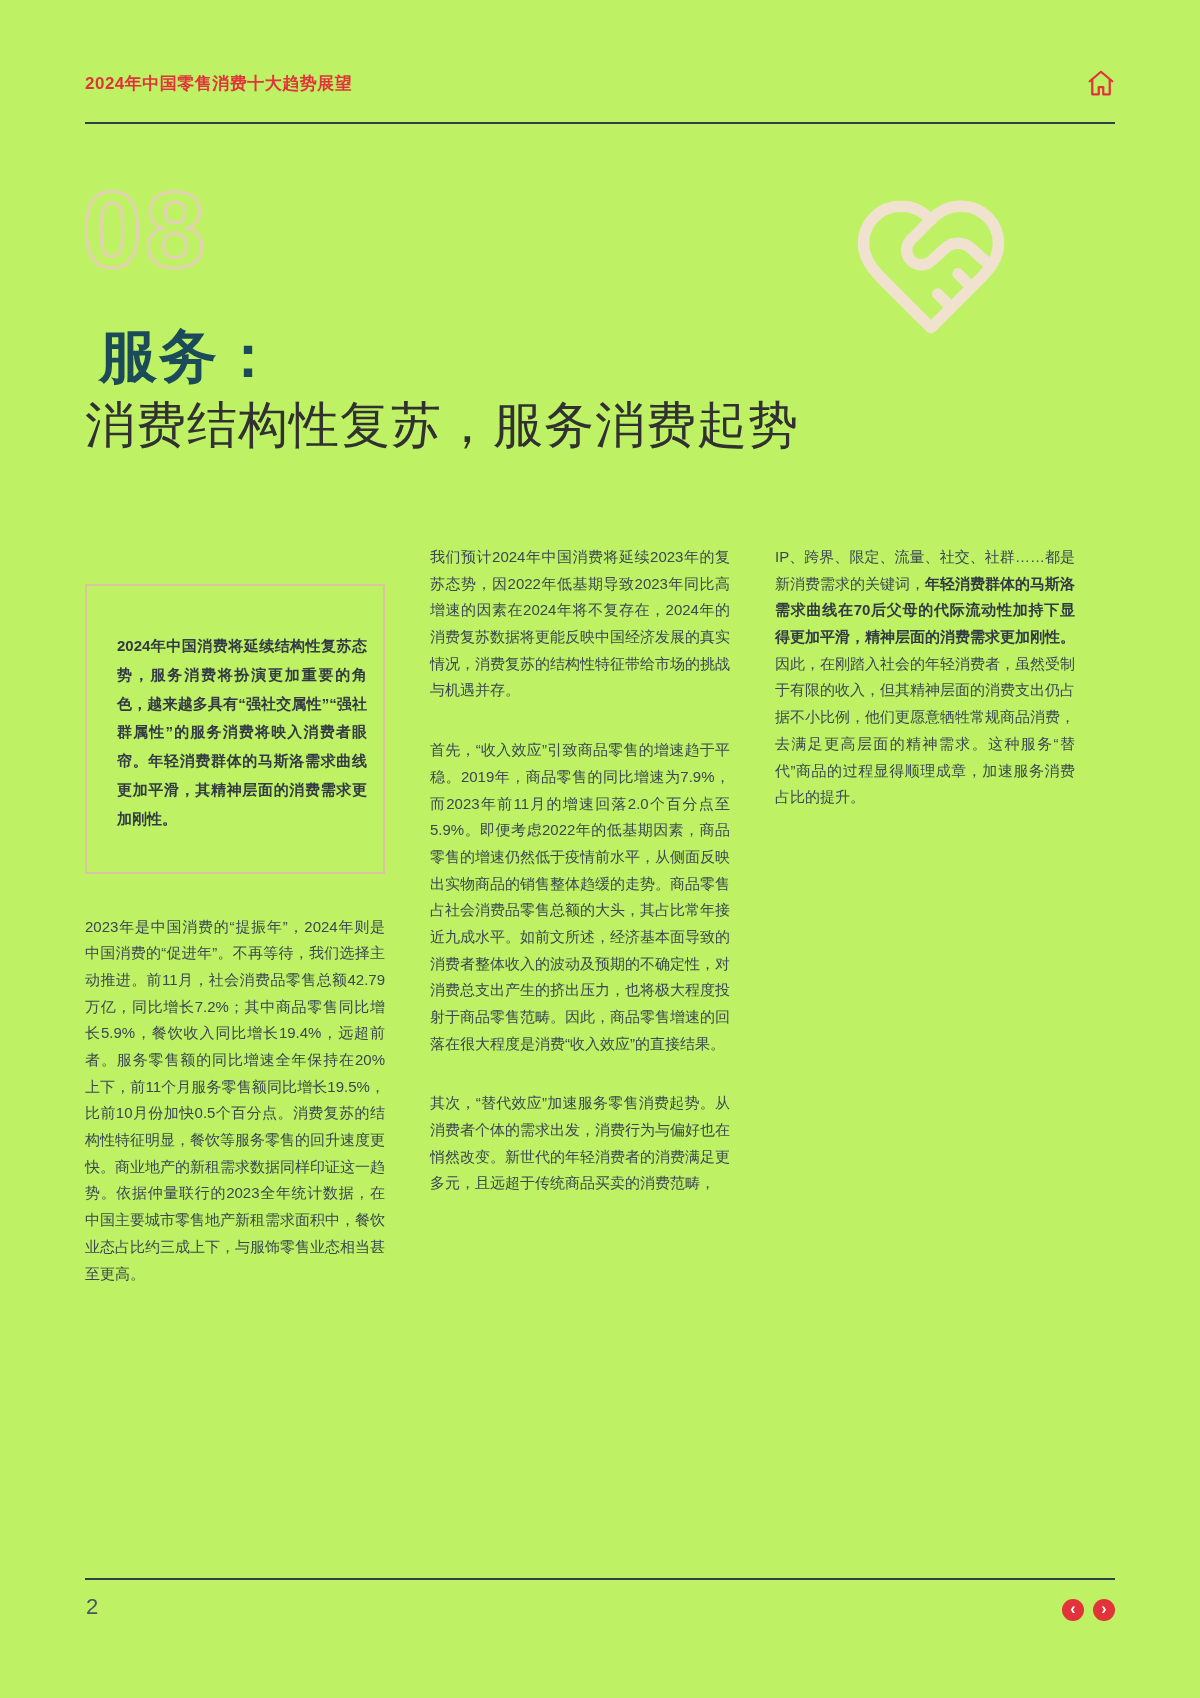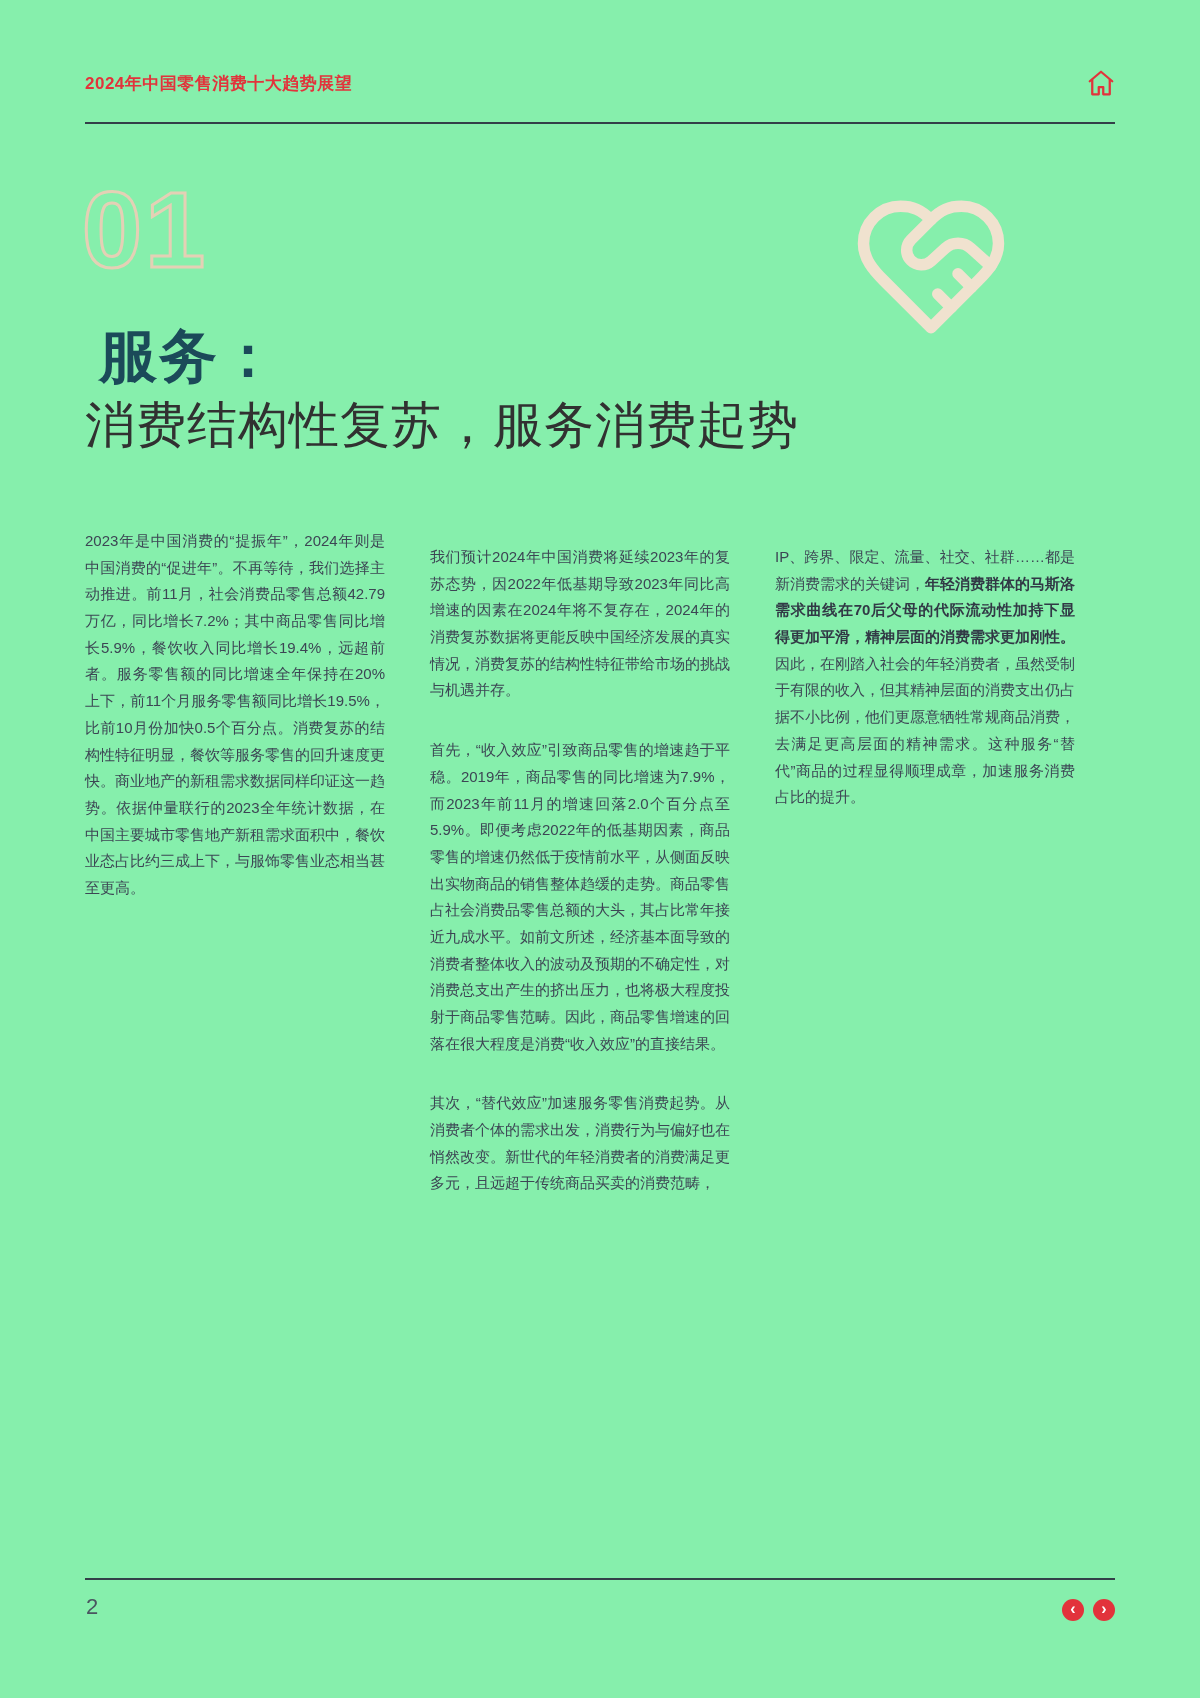--- a/index.html
+++ b/index.html
@@ -1,17 +1,17 @@
 <!DOCTYPE html>
 <html><head>
 <meta charset="utf-8">
 <style>
   html,body { margin:0; padding:0; background:#ffffff; }
   .page {
-    position:relative; width:1200px; height:1698px; background:#86efac;
+    position:relative; width:1200px; height:1698px; background:#bef264;
     font-family:"Liberation Sans", sans-serif; overflow:hidden;
   }
   
   .doc-title {
     position:absolute; left:85px; top:72px;
     font-size:17px; font-weight:600; color:#E2333B; letter-spacing:.5px;
   }
   .home-btn { position:absolute; right:84px; top:68px; width:30px; height:30px; cursor:pointer; }
   .home-btn svg { width:30px; height:30px; }
   .rule { position:absolute; left:85px; width:1030px; height:2px; background:#333F48; }
@@ -57,35 +57,38 @@
 
   <div class="doc-title">2024年中国零售消费十大趋势展望</div>
   <div class="home-btn">
     <svg viewBox="0 0 24 24" fill="none" stroke="#E2333B" stroke-width="1.8" stroke-linecap="round" stroke-linejoin="round">
       <path d="M3 10.6 12 3l9 7.6"></path>
       <path d="M5 9.4V21h5.2v-5.8h3.6V21H19V9.4"></path>
     </svg>
   </div>
   <div class="rule top"></div>
 
-  <div class="chapter-num">01</div>
+  <div class="chapter-num">08</div>
   <div class="hh-icon">
     <svg viewBox="0 0 24 24" fill="none" stroke="#F0E2CF" stroke-width="1.7" stroke-linecap="round" stroke-linejoin="round">
       <path d="M19 14c1.49-1.46 3-3.21 3-5.5A5.5 5.5 0 0 0 16.5 3c-1.76 0-3 .5-4.5 2-1.5-1.5-2.74-2-4.5-2A5.5 5.5 0 0 0 2 8.5c0 2.3 1.5 4.05 3 5.5l7 7Z"></path>
       <path d="M12 5 9.04 7.96a2.17 2.17 0 0 0 0 3.08c.82.82 2.13.85 3 .07l2.07-1.9a2.82 2.82 0 0 1 3.79 0l2.96 2.66"></path>
       <path d="m18 15-2-2"></path>
       <path d="m15 18-2-2"></path>
     </svg>
   </div>
   <h1 class="sec-title">服务：</h1>
   <h2 class="sec-subtitle">消费结构性复苏，服务消费起势</h2>
 
   <div class="cols">
 
     <div class="col">
+      <div class="hl-box">
+        <p>2024年中国消费将延续结构性复苏态势，服务消费将扮演更加重要的角色，越来越多具有“强社交属性”“强社群属性”的服务消费将映入消费者眼帘。年轻消费群体的马斯洛需求曲线更加平滑，其精神层面的消费需求更加刚性。</p>
+      </div>
       <p>2023年是中国消费的“提振年”，2024年则是中国消费的“促进年”。不再等待，我们选择主动推进。前11月，社会消费品零售总额42.79万亿，同比增长7.2%；其中商品零售同比增长5.9%，餐饮收入同比增长19.4%，远超前者。服务零售额的同比增速全年保持在20%上下，前11个月服务零售额同比增长19.5%，比前10月份加快0.5个百分点。消费复苏的结构性特征明显，餐饮等服务零售的回升速度更快。商业地产的新租需求数据同样印证这一趋势。依据仲量联行的2023全年统计数据，在中国主要城市零售地产新租需求面积中，餐饮业态占比约三成上下，与服饰零售业态相当甚至更高。</p>
     </div>
 
     <div class="col pad-top">
       <p>我们预计2024年中国消费将延续2023年的复苏态势，因2022年低基期导致2023年同比高增速的因素在2024年将不复存在，2024年的消费复苏数据将更能反映中国经济发展的真实情况，消费复苏的结构性特征带给市场的挑战与机遇并存。</p>
       <p>首先，“收入效应”引致商品零售的增速趋于平稳。2019年，商品零售的同比增速为7.9%，而2023年前11月的增速回落2.0个百分点至5.9%。即便考虑2022年的低基期因素，商品零售的增速仍然低于疫情前水平，从侧面反映出实物商品的销售整体趋缓的走势。商品零售占社会消费品零售总额的大头，其占比常年接近九成水平。如前文所述，经济基本面导致的消费者整体收入的波动及预期的不确定性，对消费总支出产生的挤出压力，也将极大程度投射于商品零售范畴。因此，商品零售增速的回落在很大程度是消费“收入效应”的直接结果。</p>
       <p>其次，“替代效应”加速服务零售消费起势。从消费者个体的需求出发，消费行为与偏好也在悄然改变。新世代的年轻消费者的消费满足更多元，且远超于传统商品买卖的消费范畴，</p>
     </div>
 
     <div class="col pad-top">

